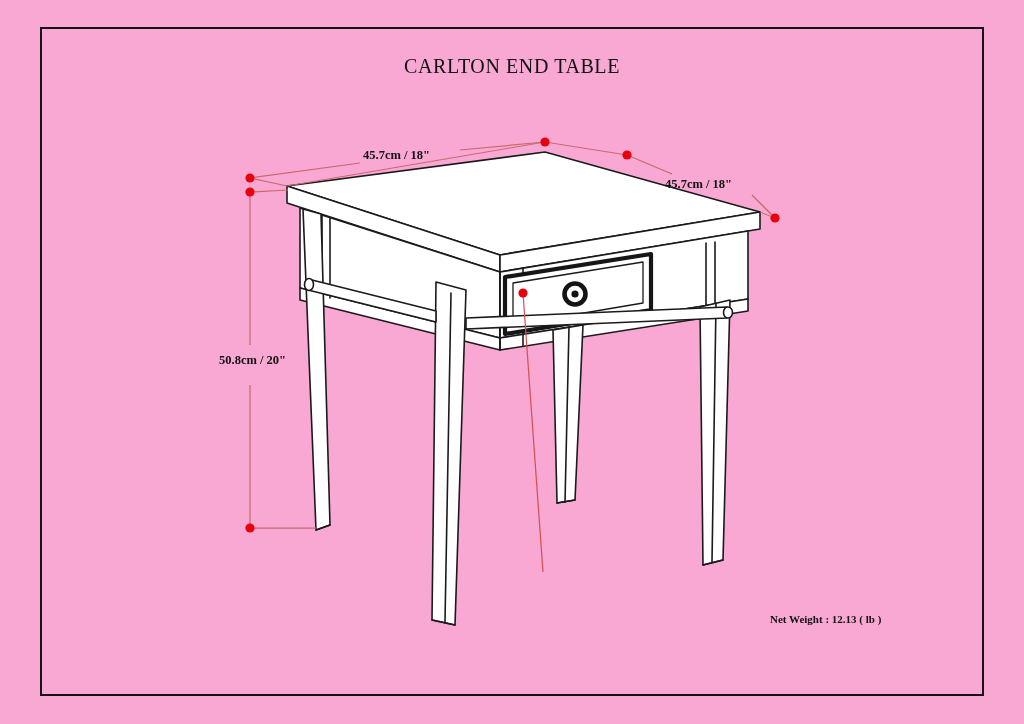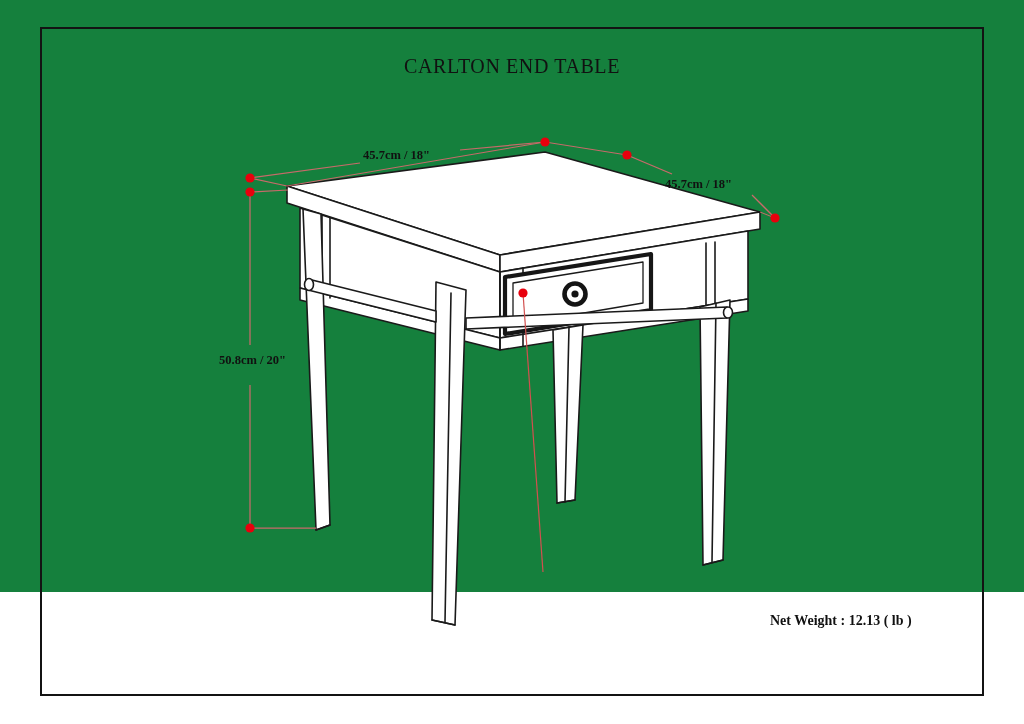--- a/index.html
+++ b/index.html
@@ -11,22 +11,22 @@
   body {
     width: 1024px;
     height: 724px;
     font-family: "Liberation Serif", "DejaVu Serif", serif;
     color: #111111;
     overflow: hidden;
   }
   #sheet {
     position: relative;
     width: 1024px;
-    height: 592px;
-    background: #15803d;
+    height: 724px;
+    background: #f9a8d4;
   }
   
   #page-frame {
     position: absolute;
     left: 40px;
     top: 27px;
     width: 944px;
     height: 669px;
     border: 2px solid #131313;
     box-sizing: border-box;
@@ -73,21 +73,21 @@
   }
   #inner-drawer-note {
     left: 547px;
     top: 570px;
     font-size: 12.5px;
     font-weight: 700;
   }
   #net-weight-note {
     left: 770px;
     top: 613px;
-    font-size: 14px;
+    font-size: 11px;
     font-weight: 700;
   }
 </style>
 </head>
 <body>
 
 <div id="sheet">
 
   <div id="page-frame"></div>
 

